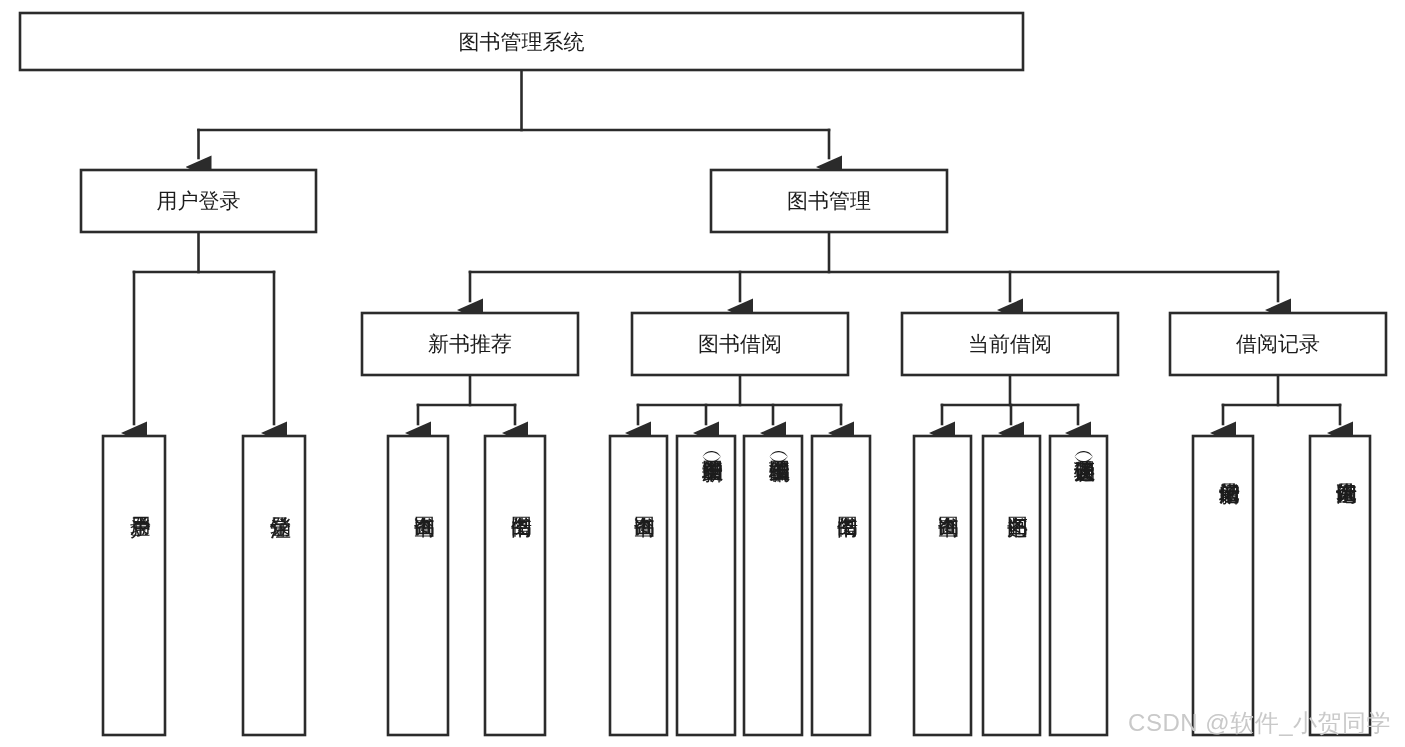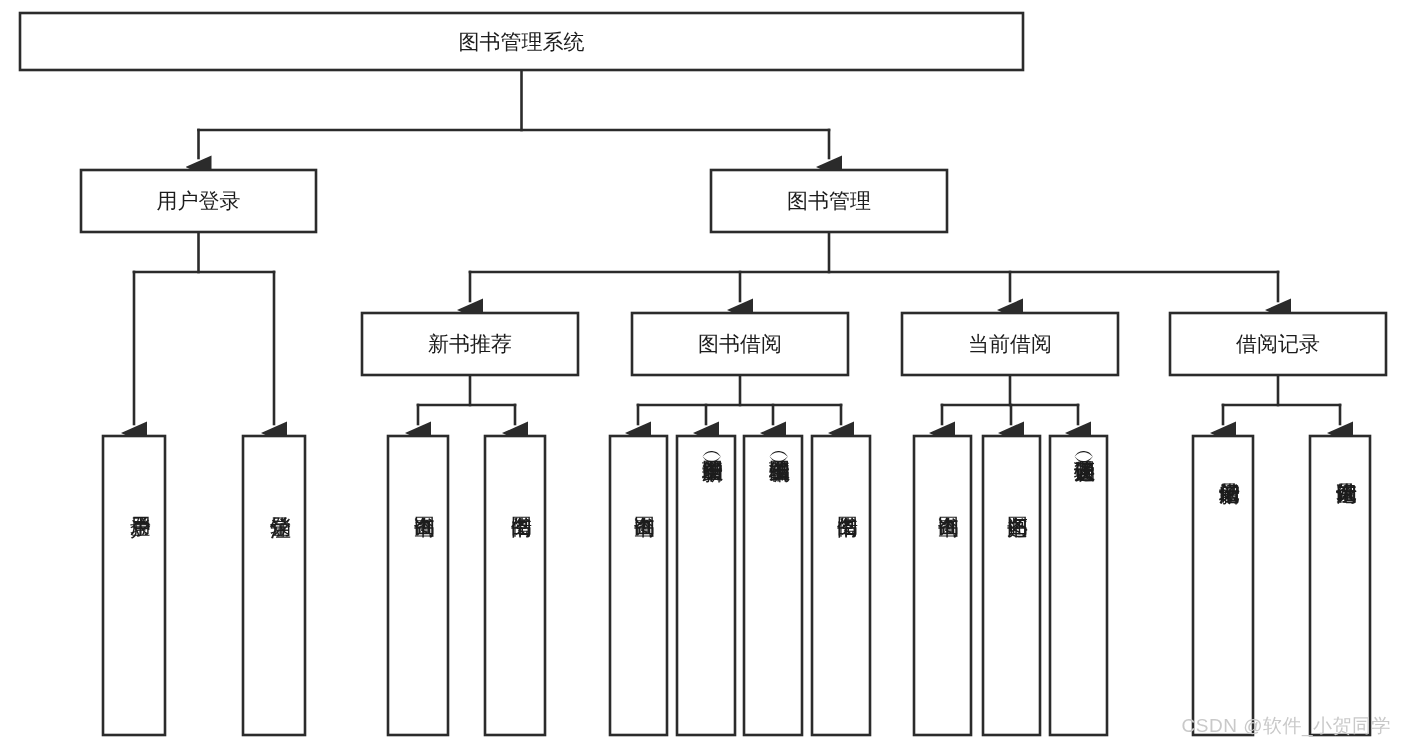--- a/index.html
+++ b/index.html
@@ -49,21 +49,21 @@
     font-size: 21px;
     fill: #1c1c1c;
     text-anchor: middle;
     writing-mode: vertical-rl;
   }
   .watermark-text {
     position: absolute;
     right: 14px;
     bottom: 8px;
     font-family: "Liberation Sans", "DejaVu Sans", sans-serif;
-    font-size: 19px;
+    font-size: 24px;
     color: #c9c9c9;
     white-space: nowrap;
     letter-spacing: 0.5px;
   }
 </style>
 </head>
 <body>
 
 <div id="diagram-root">
 

